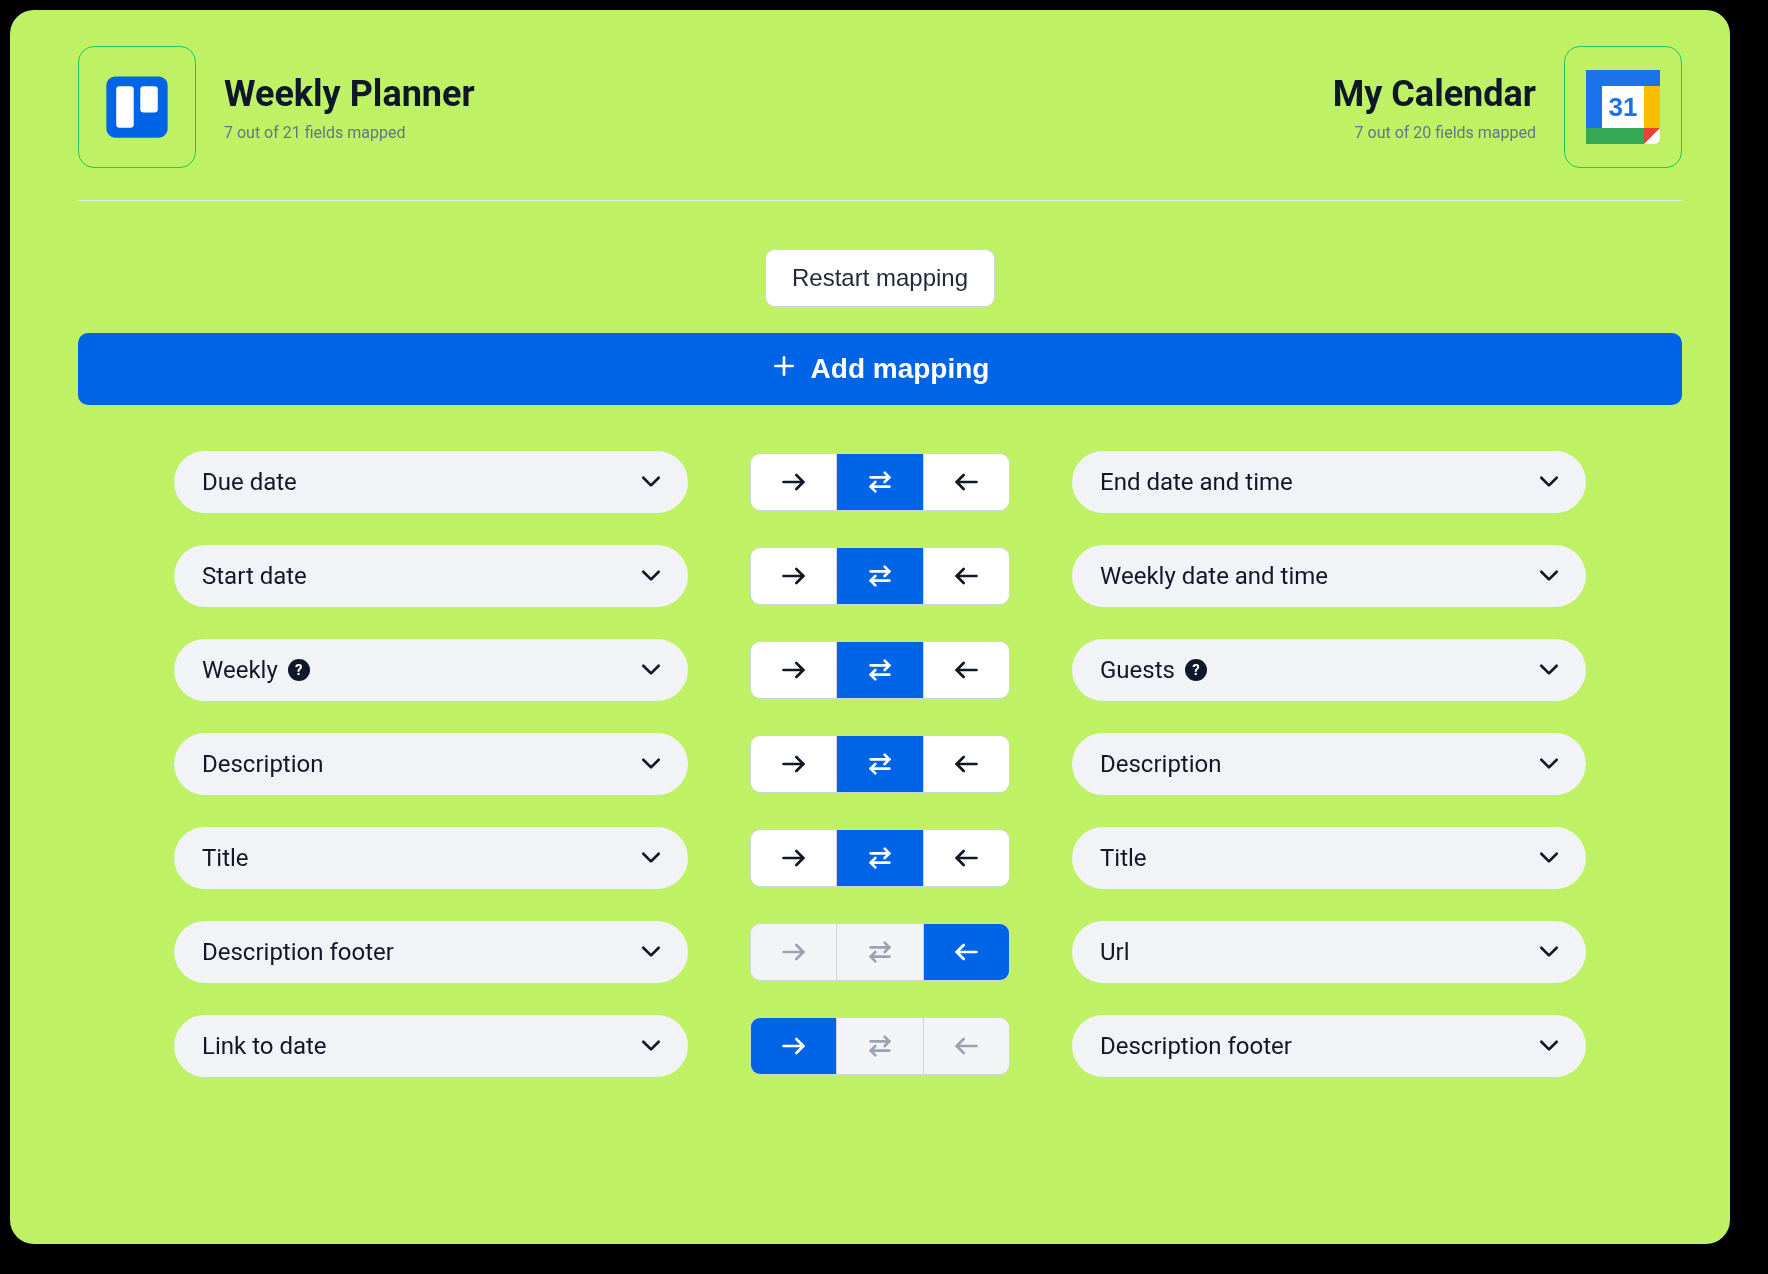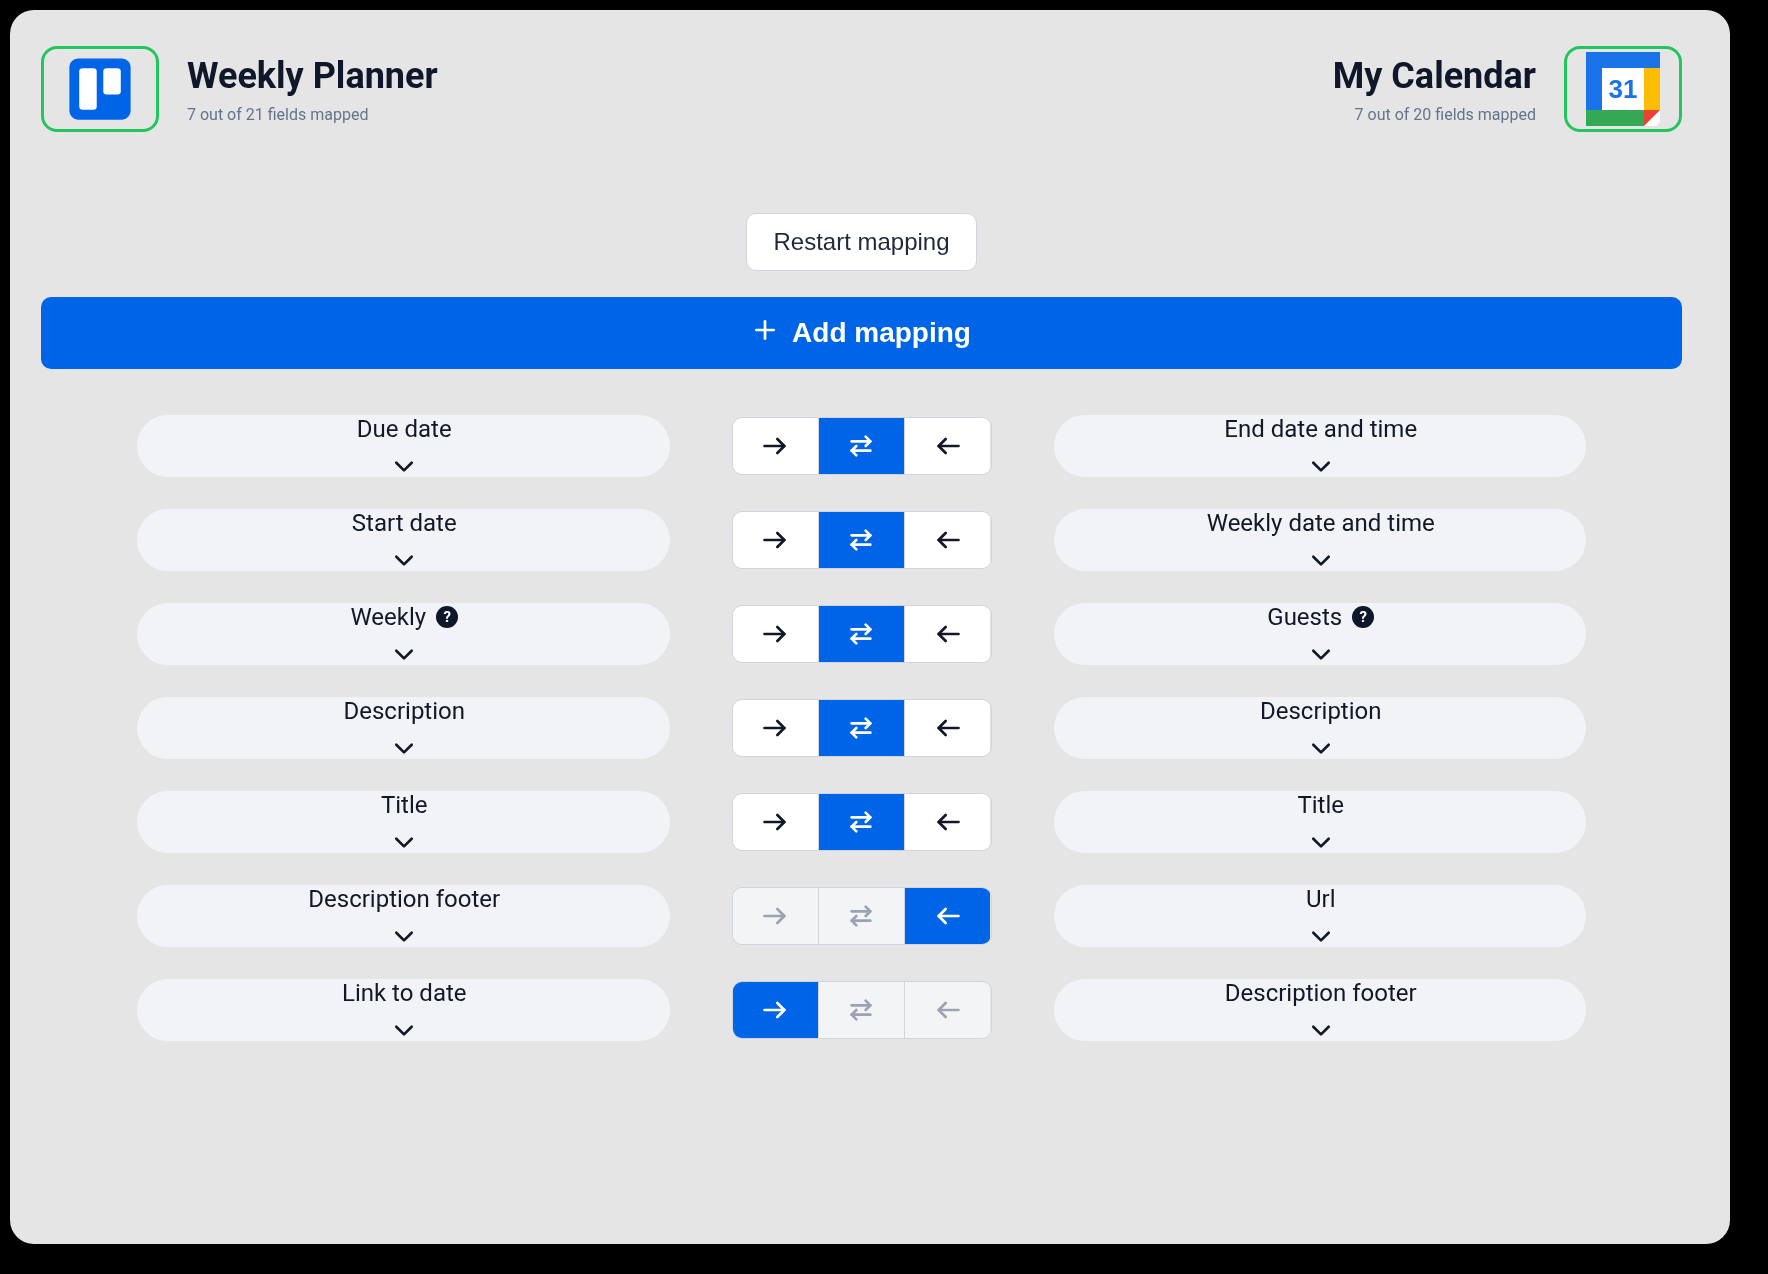--- a/index.html
+++ b/index.html
@@ -6,46 +6,46 @@
   body {
     font-family: -apple-system, BlinkMacSystemFont, "Segoe UI", Roboto, "Helvetica Neue", Arial, sans-serif;
     background: #000;
     width: 1768px;
     height: 1274px;
     display: flex;
     align-items: flex-start;
     justify-content: flex-start;
   }
   .panel {
-    background: #e5e5e5;
+    background: #bef264;
     border-radius: 24px;
     width: 1720px;
     height: 1234px;
     margin: 10px;
-    padding: 36px 48px 0 31px;
+    padding: 36px 48px 0 68px;
     position: relative;
     overflow: hidden;
   }
   .header {
     display: flex;
     justify-content: space-between;
     align-items: flex-start;
     padding-bottom: 32px;
     border-bottom: 1px solid #e5e8ec;
   }
   .side {
     display: flex;
     align-items: center;
     gap: 28px;
   }
   .side.right { flex-direction: row-reverse; text-align: right; }
   .side.right .titles { text-align: right; }
   .app-icon-box {
-    width: 118px; height: 86px;
-    border: 3px solid #22c55e;
+    width: 118px; height: 122px;
+    border: 1px solid #22c55e;
     border-radius: 16px;
     display:flex; align-items:center; justify-content:center;
   }
   .titles h1 {
     font-size: 36px;
     font-weight: 700;
     color: #0f172a;
     margin-bottom: 8px;
   }
   .titles .sub {
@@ -85,21 +85,20 @@
   .row { display:grid; grid-template-columns: 1fr 260px 1fr; gap: 62px; align-items:center;}
   .field {
     background:#f1f3f7;
     border-radius:999px;
     height:62px;
     display:flex;
     align-items:center;
     justify-content:space-between;
     padding: 0 26px 0 28px;
     cursor:pointer;
-    flex-direction:column;
   }
   .field .label {
     font-size:24px;
     color:#111827;
     display:flex;
     align-items:center;
     gap:10px;
   }
   .qmark {
     width:22px;height:22px;border-radius:50%;

